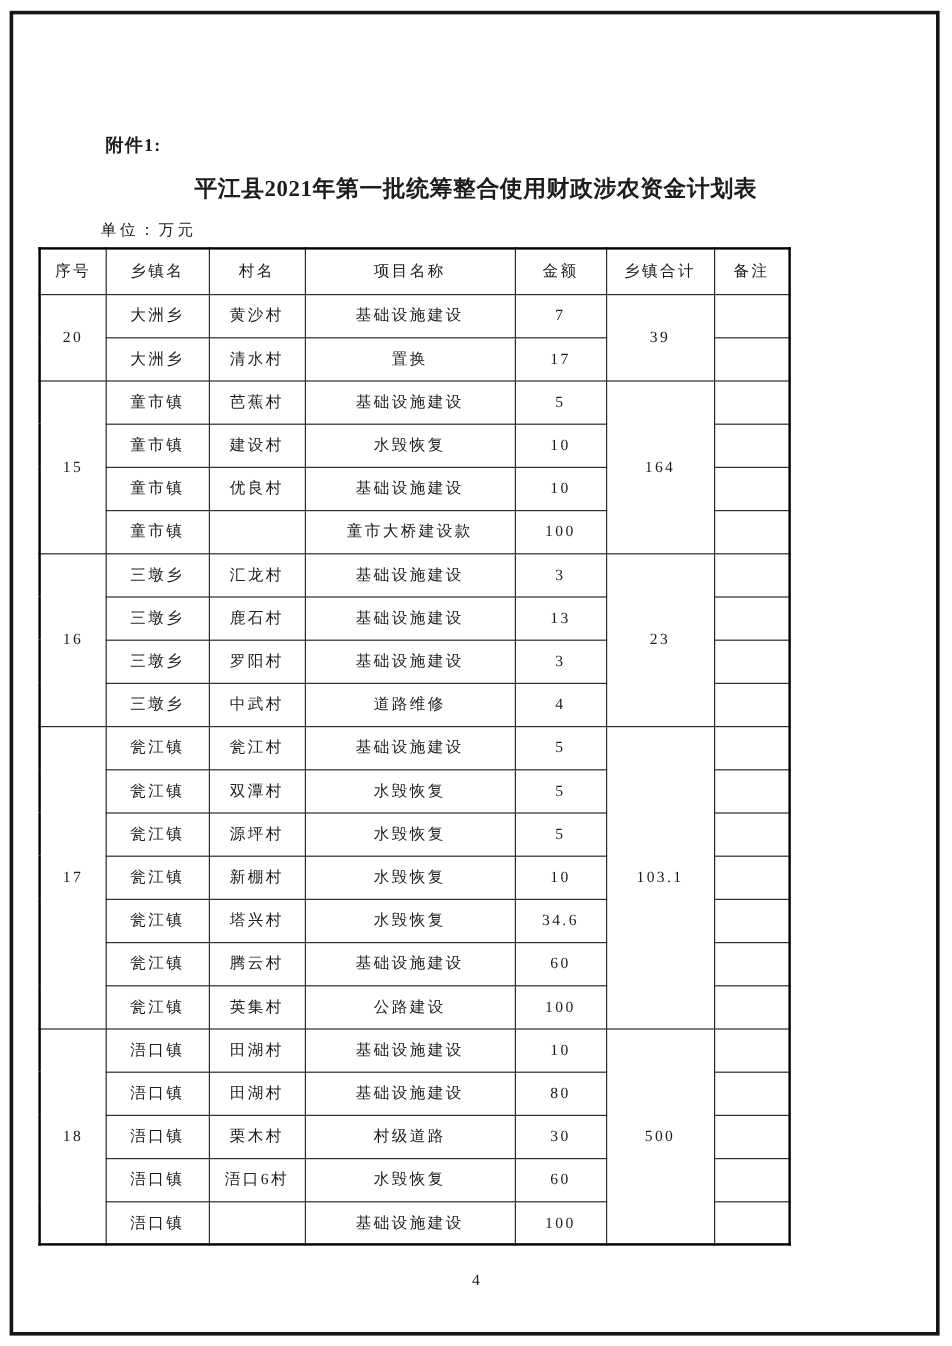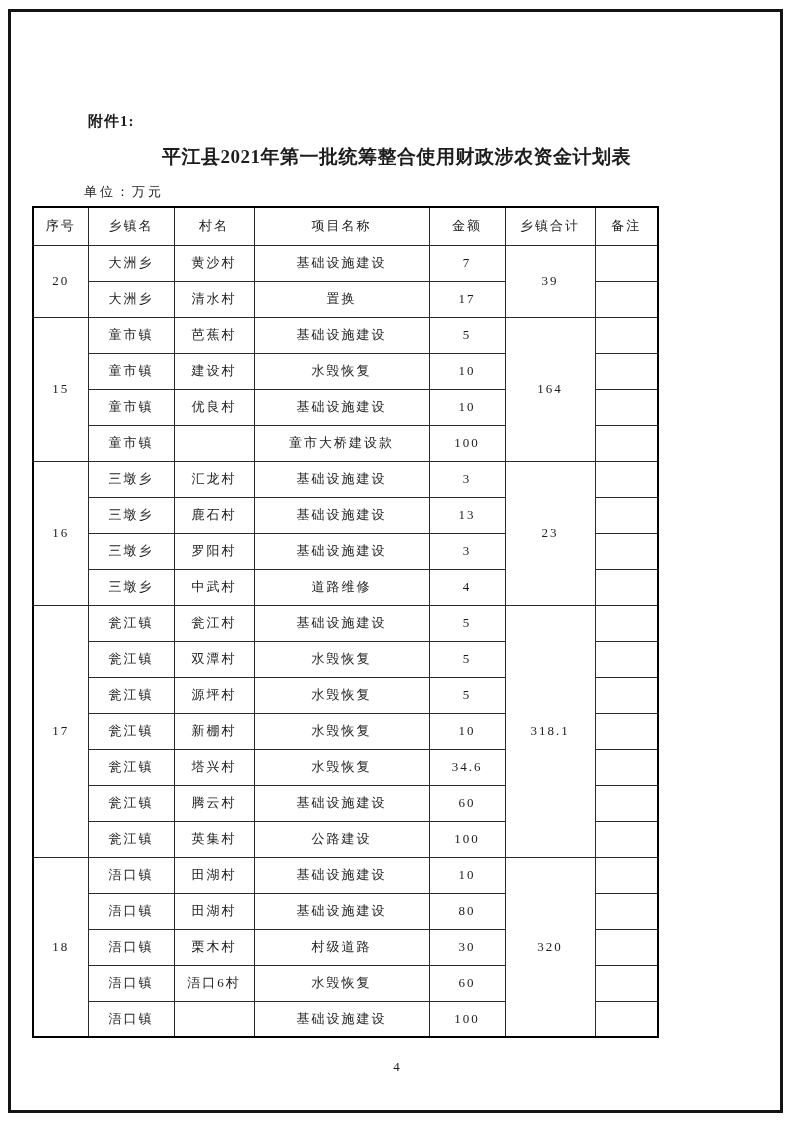--- a/index.html
+++ b/index.html
@@ -181,21 +181,21 @@
         <td class="num">4</td>
         <td></td>
       </tr>
 
       <tr>
         <td rowspan="7" class="num">17</td>
         <td>瓮江镇</td>
         <td>瓮江村</td>
         <td>基础设施建设</td>
         <td class="num">5</td>
-        <td rowspan="7" class="num">318.1</td>
+        <td rowspan="7" class="num">103.1</td>
         <td></td>
       </tr>
       <tr>
         <td>瓮江镇</td>
         <td>双潭村</td>
         <td>水毁恢复</td>
         <td class="num">5</td>
         <td></td>
       </tr>
       <tr>
@@ -233,21 +233,21 @@
         <td class="num">100</td>
         <td></td>
       </tr>
 
       <tr>
         <td rowspan="5" class="num">18</td>
         <td>浯口镇</td>
         <td>田湖村</td>
         <td>基础设施建设</td>
         <td class="num">10</td>
-        <td rowspan="5" class="num">320</td>
+        <td rowspan="5" class="num">500</td>
         <td></td>
       </tr>
       <tr>
         <td>浯口镇</td>
         <td>田湖村</td>
         <td>基础设施建设</td>
         <td class="num">80</td>
         <td></td>
       </tr>
       <tr>

